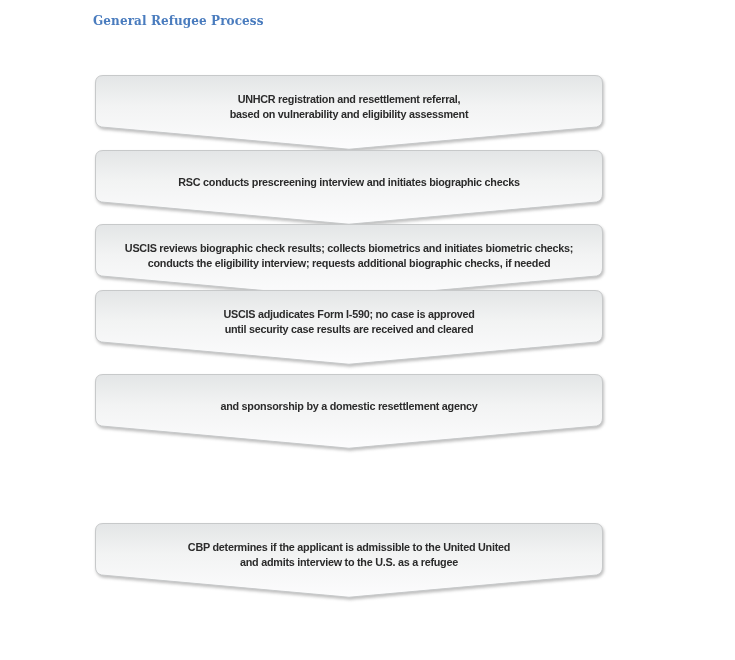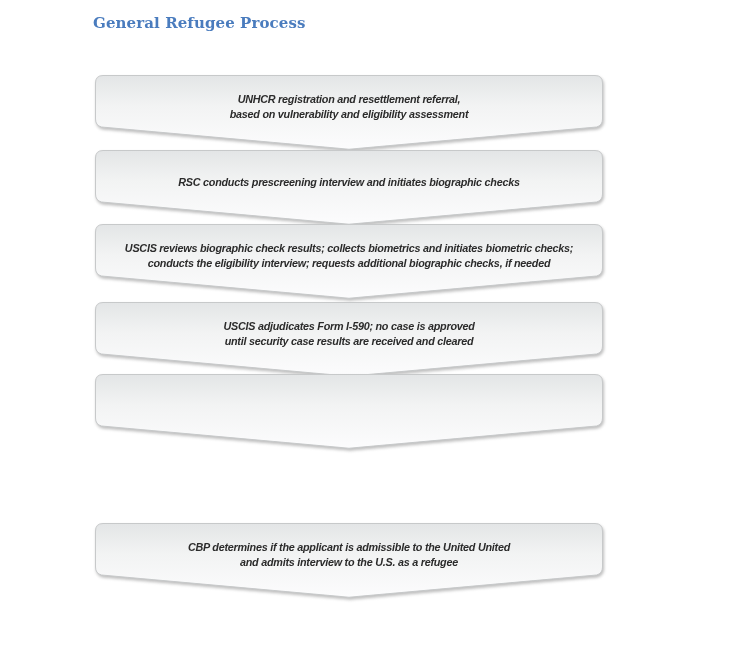--- a/index.html
+++ b/index.html
@@ -10,21 +10,21 @@
     height: 660px;
     background: #ffffff;
     overflow: hidden;
   }
   .page-title {
     position: absolute;
     left: 93px;
     top: 14px;
     font-family: "DejaVu Serif", serif;
     font-weight: 700;
-    font-size: 15px;
+    font-size: 12px;
     color: #4a7cbe;
     letter-spacing: 0.1px;
   }
   .step {
     position: absolute;
     left: 95px;
     width: 508px;
     height: 76px;
   }
   .shape {
@@ -36,21 +36,20 @@
     filter: drop-shadow(1.5px 2px 1.5px rgba(110,110,110,0.45));
   }
   .step-text {
     position: absolute;
     left: 0; right: 0; top: 6px;
     height: 52px;
     display: flex;
     flex-direction: column;
     justify-content: center;
     text-align: center;
-    font-style: italic;
   }
   .step-line {
     font-weight: 700;
     font-size: 10.8px;
     line-height: 15px;
     color: #2b2b2b;
     letter-spacing: -0.25px;
     white-space: nowrap;
   }
   .step-line:empty { display: none; }
@@ -94,35 +93,36 @@
   <div class="step" style="top:224px">
     <svg class="shape" viewBox="0 0 508 76">
       <path d="M 8 0.5 L 500 0.5 Q 507.5 0.5 507.5 8 L 507.5 44 Q 507.5 50.5 501.5 52 L 262 73.5 Q 254 75 246 73.5 L 6.5 52 Q 0.5 50.5 0.5 44 L 0.5 8 Q 0.5 0.5 8 0.5 Z" fill="url(#chevGrad)" stroke="#c7c9ca" stroke-width="1"></path>
     </svg>
     <div class="step-text">
       <div class="step-line">USCIS reviews biographic check results; collects biometrics and initiates biometric checks;</div>
       <div class="step-line">conducts the eligibility interview; requests additional biographic checks, if needed</div>
     </div>
   </div>
 
-  <div class="step" style="top:302px">
+  <div class="step" style="top:290px">
     <svg class="shape" viewBox="0 0 508 76">
       <path d="M 8 0.5 L 500 0.5 Q 507.5 0.5 507.5 8 L 507.5 44 Q 507.5 50.5 501.5 52 L 262 73.5 Q 254 75 246 73.5 L 6.5 52 Q 0.5 50.5 0.5 44 L 0.5 8 Q 0.5 0.5 8 0.5 Z" fill="url(#chevGrad)" stroke="#c7c9ca" stroke-width="1"></path>
     </svg>
     <div class="step-text">
       <div class="step-line">USCIS adjudicates Form I-590; no case is approved</div>
       <div class="step-line">until security case results are received and cleared</div>
     </div>
   </div>
 
   <div class="step" style="top:374px">
     <svg class="shape" viewBox="0 0 508 76">
       <path d="M 8 0.5 L 500 0.5 Q 507.5 0.5 507.5 8 L 507.5 44 Q 507.5 50.5 501.5 52 L 262 73.5 Q 254 75 246 73.5 L 6.5 52 Q 0.5 50.5 0.5 44 L 0.5 8 Q 0.5 0.5 8 0.5 Z" fill="url(#chevGrad)" stroke="#c7c9ca" stroke-width="1"></path>
     </svg>
     <div class="step-text">
+      <div class="step-line">and sponsorship by a domestic resettlement agency</div>
     </div>
   </div>
 
 
   <div class="step" style="top:523px">
     <svg class="shape" viewBox="0 0 508 76">
       <path d="M 8 0.5 L 500 0.5 Q 507.5 0.5 507.5 8 L 507.5 44 Q 507.5 50.5 501.5 52 L 262 73.5 Q 254 75 246 73.5 L 6.5 52 Q 0.5 50.5 0.5 44 L 0.5 8 Q 0.5 0.5 8 0.5 Z" fill="url(#chevGrad)" stroke="#c7c9ca" stroke-width="1"></path>
     </svg>
     <div class="step-text">
       <div class="step-line">CBP determines if the applicant is admissible to the United United</div>

